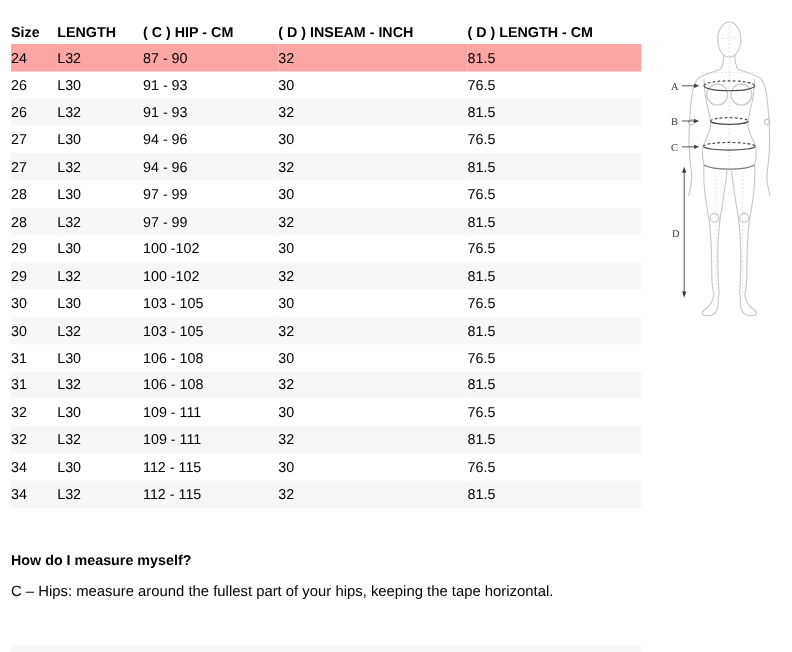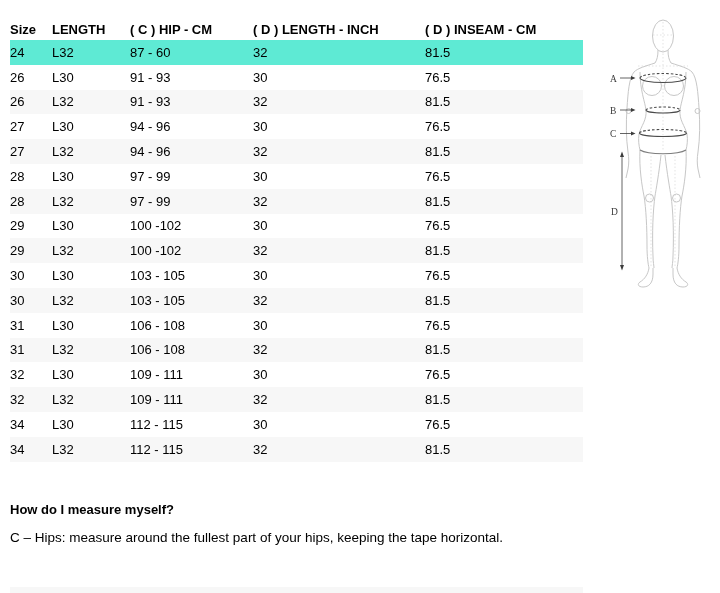--- a/index.html
+++ b/index.html
@@ -46,29 +46,29 @@
         <col style="width:78px">
         <col style="width:123px">
       <col style="width:172px">
         <col>
     </colgroup>
     <thead>
       <tr>
           <th>Size</th>
           <th>LENGTH</th>
           <th>( C ) HIP - CM</th>
-          <th>( D ) LENGTH - INCH</th>
-          <th>( D ) INSEAM - CM</th>
+          <th>( D ) INSEAM - INCH</th>
+          <th>( D ) LENGTH - CM</th>
         </tr>
     </thead>
     <tbody>
-        <tr style="background: #5eead4;">
+        <tr style="background: #fca5a5;">
           <td>24</td>
           <td>L32</td>
-          <td>87 - 60</td>
+          <td>87 - 90</td>
           <td>32</td>
           <td>81.5</td>
         </tr>
         <tr>
           <td>26</td>
           <td>L30</td>
           <td>91 - 93</td>
           <td>30</td>
           <td>76.5</td>
         </tr>

